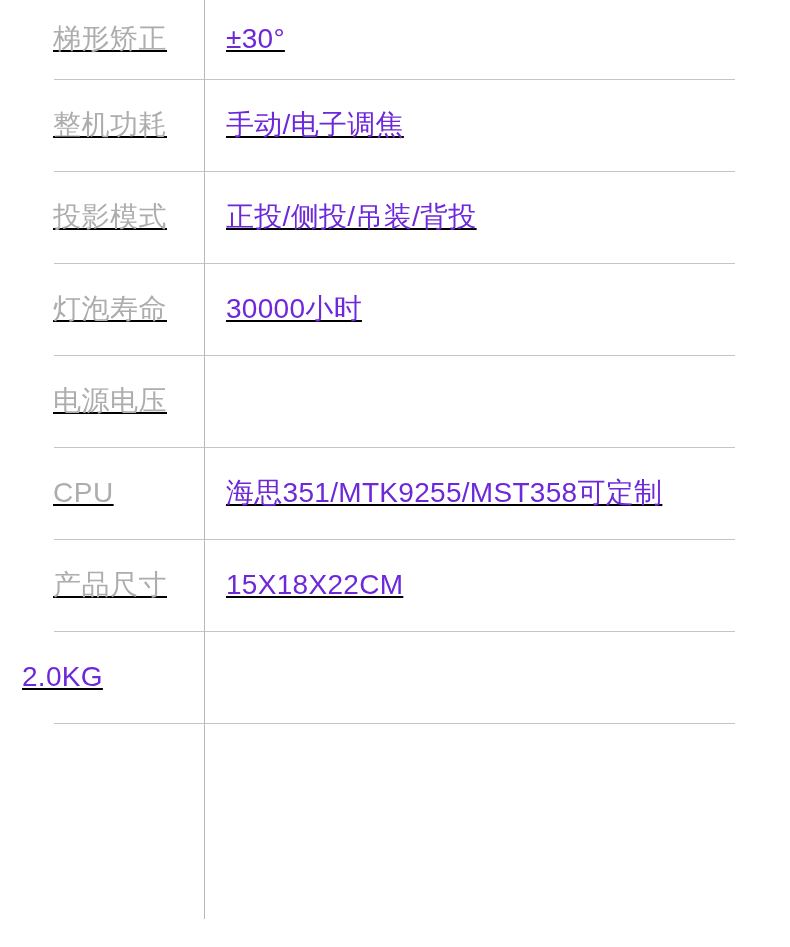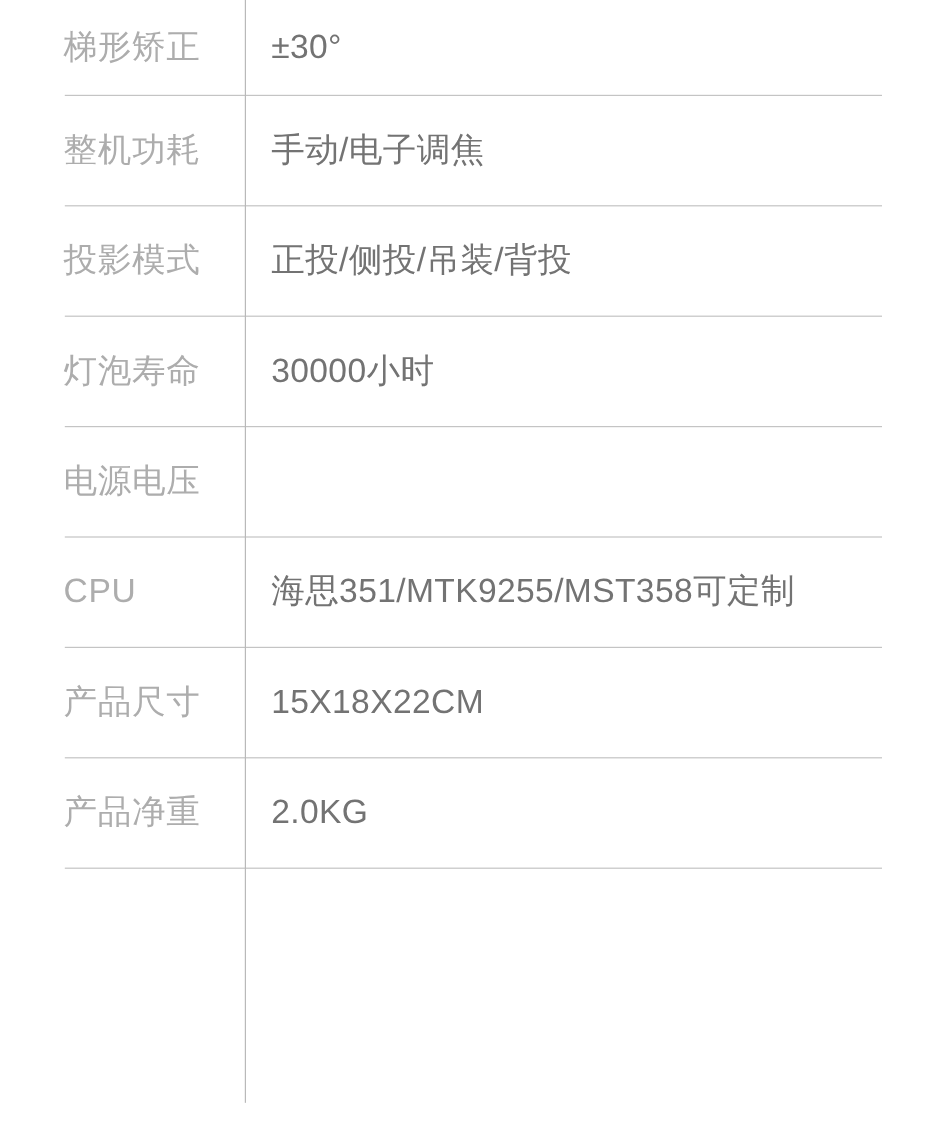--- a/index.html
+++ b/index.html
@@ -63,20 +63,21 @@
   }
 
   .row-inner {
     position: absolute;
     left: 0;
     right: 0;
     top: 0;
     bottom: 1px;
     display: flex;
     align-items: center;
+    text-decoration: underline;
   }
   .spec-row.first .row-inner {
     
     align-items: center;
   }
 
   .spec-label {
     width: 204px;
     box-sizing: border-box;
     padding-left: 53px;
@@ -86,21 +87,21 @@
     line-height: 1.1;
     letter-spacing: 0.5px;
     white-space: nowrap;
   }
 
   .spec-value {
     flex: 1;
     box-sizing: border-box;
     padding-left: 22px;
     padding-right: 14px;
-    color: #737373;
+    color: #6d28d9;
     font-size: 28px;
     line-height: 1.1;
     letter-spacing: 0.3px;
     white-space: nowrap;
   }
 </style>
 </head>
 <body>
 
 <div class="spec-sheet">
@@ -154,19 +155,18 @@
 
     <div class="spec-row">
       <div class="row-inner">
         <div class="spec-label">产品尺寸</div>
         <div class="spec-value">15X18X22CM</div>
       </div>
     </div>
 
     <div class="spec-row">
       <div class="row-inner">
-        <div class="spec-label">产品净重</div>
         <div class="spec-value">2.0KG</div>
       </div>
     </div>
 
   </div>
 </div>
 
 </body></html>

